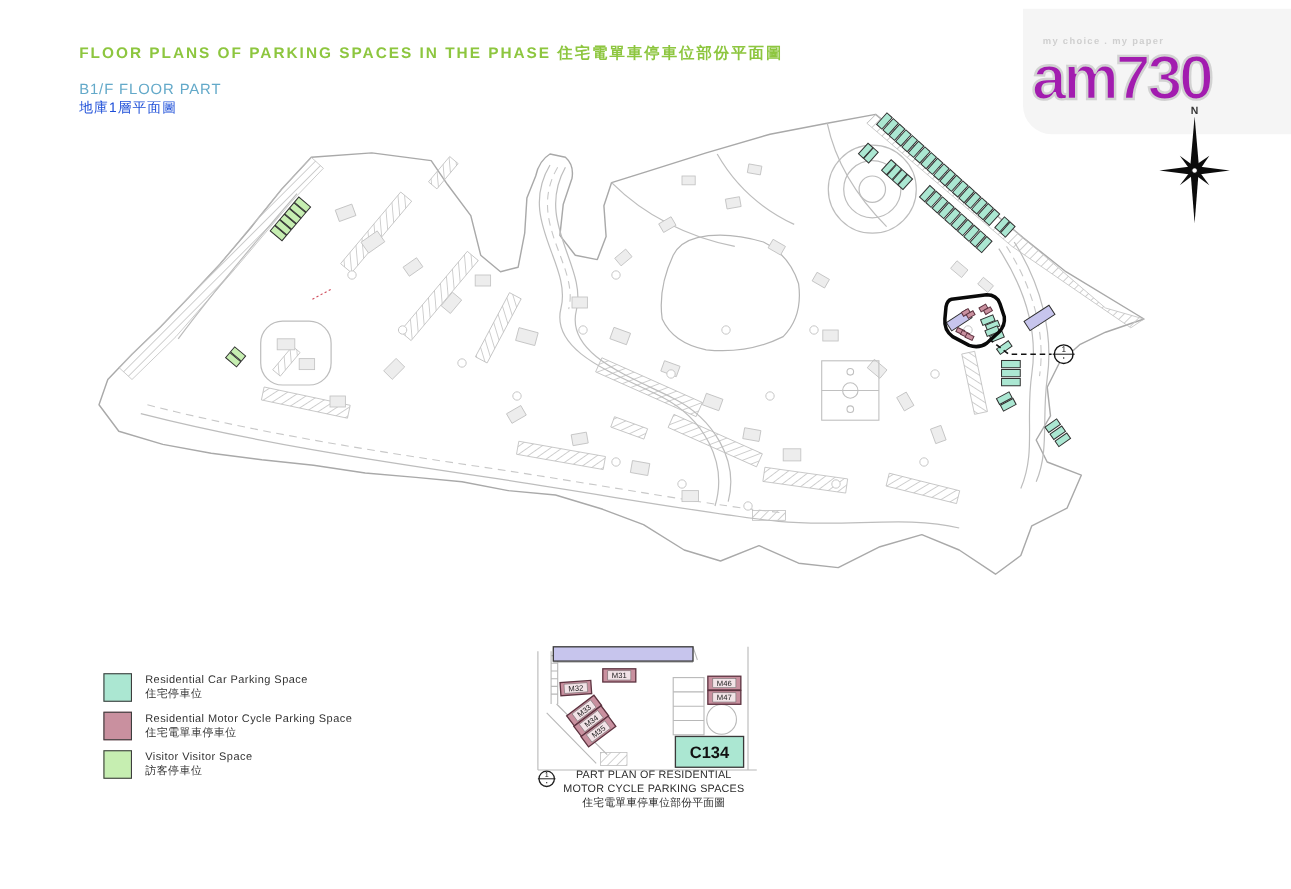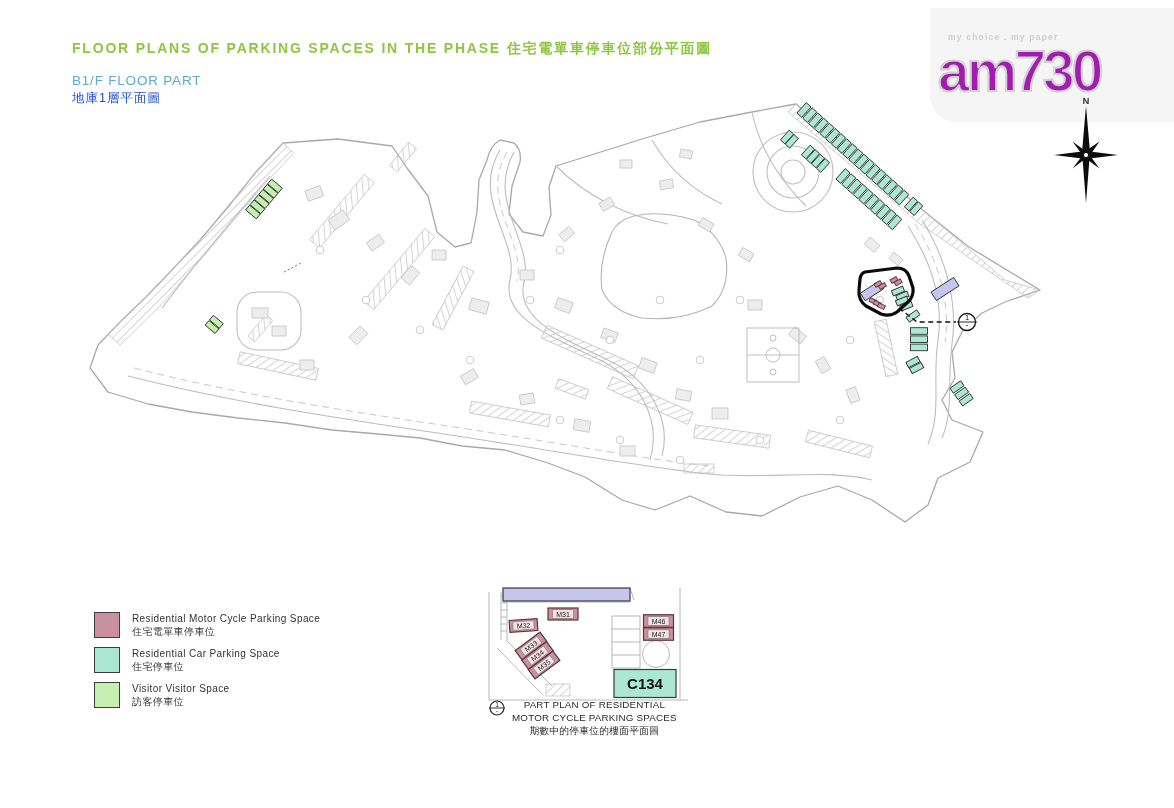--- a/index.html
+++ b/index.html
@@ -309,43 +309,43 @@
     <g>
       <circle cx="497" cy="708" r="7" fill="#fff" stroke="#222" stroke-width="1.2"></circle>
       <line x1="489" y1="708" x2="505" y2="708" stroke="#222" stroke-width="0.9"></line>
       <text x="497" y="706.5" font-size="6.5" text-anchor="middle" fill="#111">1</text>
       <circle cx="497" cy="711.5" r="0.6" fill="#222"></circle>
     </g>
   </svg>
 
   <div class="abs legend">
     <div class="lg-row">
+      <div class="lg-sw" style="background: rgb(171, 231, 210);"></div>
+      <div class="lg-tx">
+        <div>Residential Car Parking Space</div>
+        <div>住宅停車位</div>
+      </div>
+    </div>
+    <div class="lg-row">
       <div class="lg-sw" style="background: rgb(201, 144, 159);"></div>
       <div class="lg-tx">
         <div>Residential Motor Cycle Parking Space</div>
         <div>住宅電單車停車位</div>
-      </div>
-    </div>
-    <div class="lg-row">
-      <div class="lg-sw" style="background: rgb(171, 231, 210);"></div>
-      <div class="lg-tx">
-        <div>Residential Car Parking Space</div>
-        <div>住宅停車位</div>
       </div>
     </div>
     <div class="lg-row">
       <div class="lg-sw" style="background: rgb(198, 238, 177);"></div>
       <div class="lg-tx">
         <div>Visitor Visitor Space</div>
         <div>訪客停車位</div>
       </div>
     </div>
   </div>
 
   <div class="abs pp-cap">
     <div>PART PLAN OF RESIDENTIAL</div>
     <div>MOTOR CYCLE PARKING SPACES</div>
-    <div>期數中的停車位的樓面平面圖</div>
+    <div>住宅電單車停車位部份平面圖</div>
   </div>
 
   <div class="abs sheetno">AN001</div>
 
 </div>
 
 </body></html>

